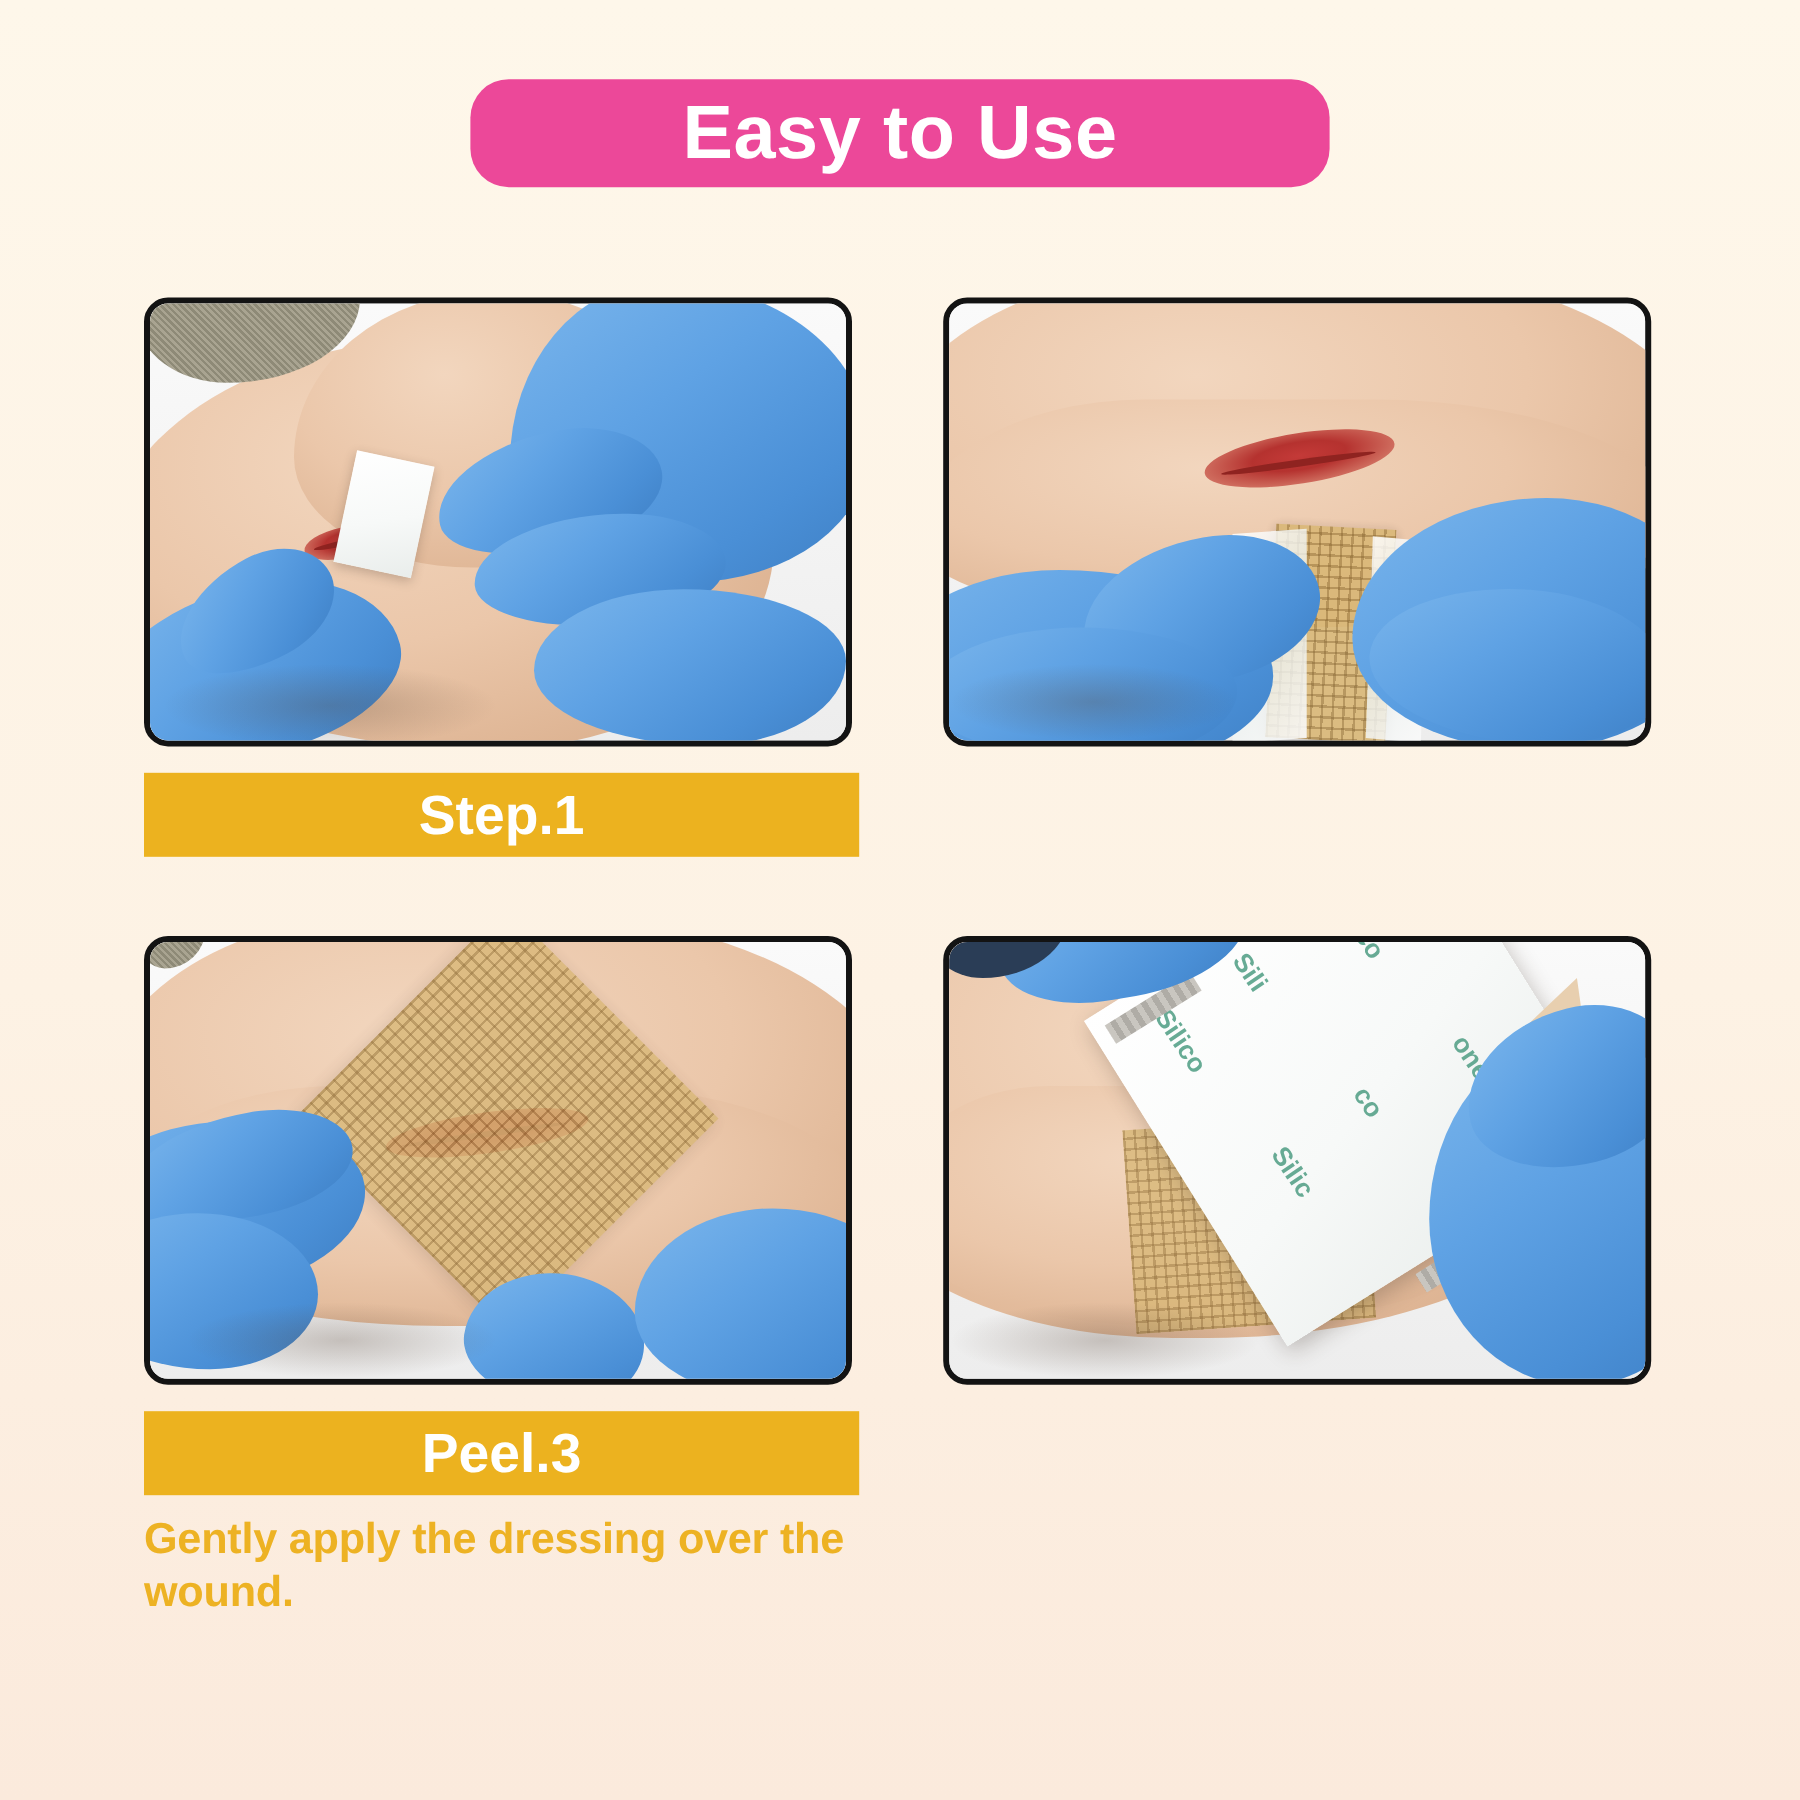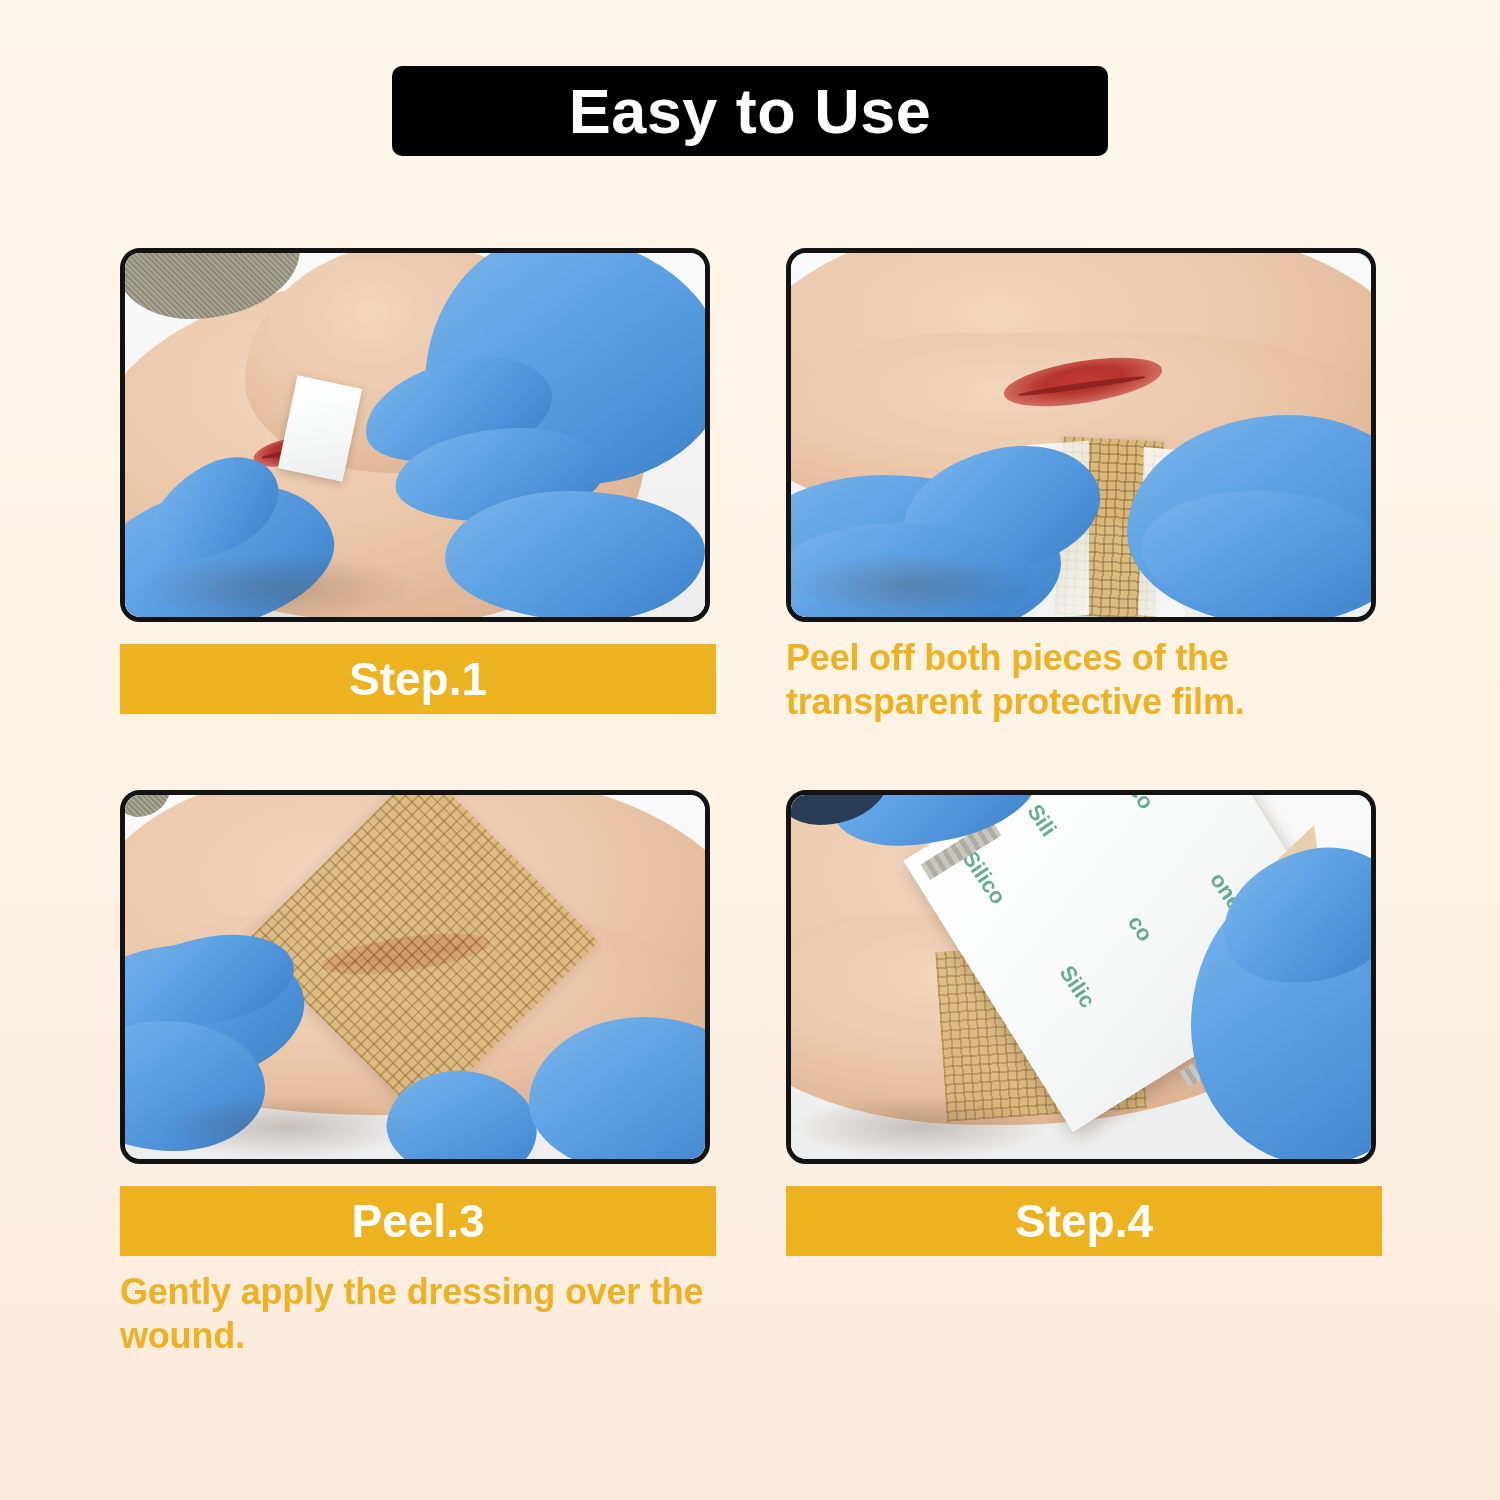--- a/index.html
+++ b/index.html
@@ -20,22 +20,22 @@
     position: absolute;
     top: 66px;
     left: 0;
     width: 1500px;
     display: flex;
     justify-content: center;
   }
   .banner {
     width: 716px;
     height: 90px;
-    background: #000000;
-    border-radius: 10px;
+    background: #ec4899;
+    border-radius: 32px;
     display: flex;
     align-items: center;
     justify-content: center;
   }
   .banner-title {
     color: #FFFFFF;
     font-size: 63px;
     font-weight: bold;
     letter-spacing: 0.5px;
     line-height: 1;
@@ -221,21 +221,20 @@
         <div class="film" style="left:350px;top:196px;width:46px;height:168px;transform:rotate(5deg) skewX(3deg);"></div>
 
         <div class="glove" style="left:-60px;top:222px;width:330px;height:170px;border-radius:46% 54% 50% 50%/58% 52% 48% 42%;"></div>
         <div class="glove" style="left:110px;top:196px;width:200px;height:120px;border-radius:56% 44% 48% 52%/58% 50% 50% 42%;transform:rotate(-10deg);"></div>
         <div class="glove" style="left:-20px;top:270px;width:260px;height:110px;border-radius:50% 50% 45% 55%/52% 48% 52% 48%;"></div>
         <div class="glove" style="left:336px;top:162px;width:300px;height:210px;border-radius:54% 46% 50% 50%/56% 50% 50% 44%;"></div>
         <div class="glove" style="left:350px;top:238px;width:250px;height:128px;border-radius:52% 48% 46% 54%/50% 54% 46% 50%;transform:rotate(4deg);"></div>
         <div class="shadow-soft" style="left:0;top:300px;width:240px;height:64px;"></div>
       </div>
     </div>
-    <div class="caption">Peel off both pieces of the transparent protective film.</div>
   </div>
 
   <div class="card">
     <div class="photo">
       <div class="scene">
         <div class="whitebg" style="left:0;top:0;width:580px;height:364px;"></div>
         <div class="skin" style="left:-50px;top:-20px;width:690px;height:330px;border-radius:35% 45% 50% 50%/55% 60% 45% 40%;"></div>
         <div class="skin" style="left:-20px;top:120px;width:620px;height:200px;border-radius:30% 40% 55% 45%/50% 55% 50% 45%;"></div>
         <div class="fabric" style="left:-10px;top:-14px;width:56px;height:36px;border-radius:0 0 60% 40%/0 0 90% 70%;"></div>
 
@@ -285,18 +284,15 @@
         <div style="position:absolute;left:438px;top:36px;width:0;height:0;border-left:90px solid transparent;border-bottom:64px solid #E8CFAF;transform:rotate(-8deg);"></div>
 
         <div class="glove" style="left:400px;top:80px;width:250px;height:290px;border-radius:48% 52% 50% 50%/52% 50% 50% 48%;"></div>
         <div class="glove" style="left:430px;top:56px;width:180px;height:130px;border-radius:56% 44% 48% 52%/56% 50% 50% 44%;transform:rotate(-14deg);"></div>
 
         <div class="glove" style="left:40px;top:-54px;width:210px;height:100px;border-radius:50% 50% 54% 46%/50% 50% 60% 50%;transform:rotate(-10deg);"></div>
         <div style="position:absolute;left:-20px;top:-30px;width:120px;height:60px;background:#2A3D56;border-radius:0 0 60% 40%/0 0 90% 70%;"></div>
         <div class="shadow-soft" style="left:0;top:300px;width:260px;height:64px;"></div>
       </div>
     </div>
-    <div class="step-bar">
-      <span class="step-bar-label">Step.4</span>
-    </div>
   </div>
 
 </div>
 
 </body></html>

